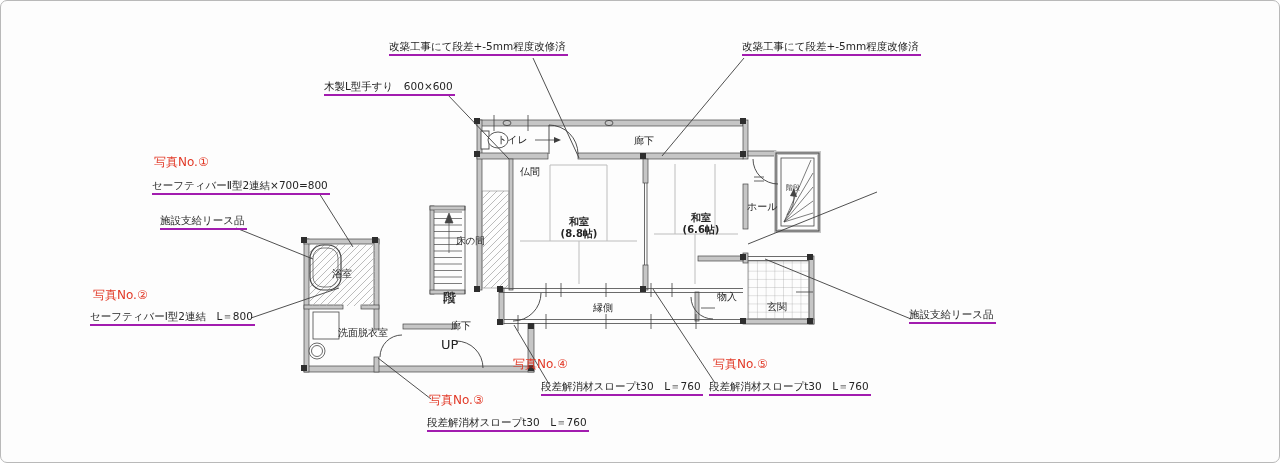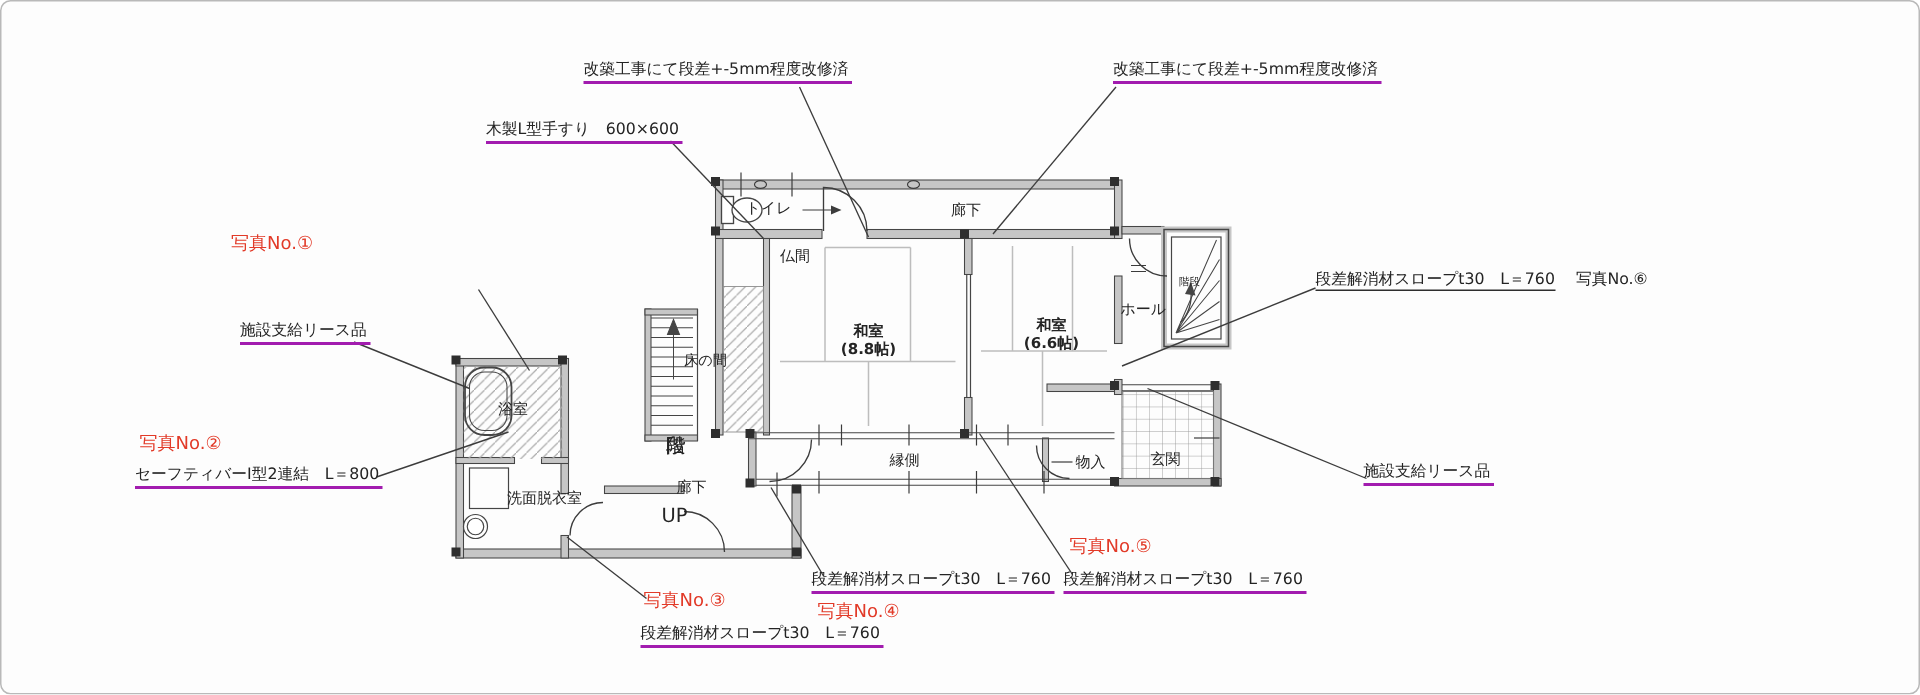--- a/index.html
+++ b/index.html
@@ -172,57 +172,55 @@
       <line x1="876" y1="191" x2="747" y2="243"></line>
       <line x1="910" y1="318" x2="764" y2="258"></line>
     </g>
   </svg>
 
   <div class="ann" style="left:388px;top:40px;">改築工事にて段差+-5mm程度改修済</div>
   <div class="ann" style="left:741px;top:40px;">改築工事にて段差+-5mm程度改修済</div>
   <div class="ann" style="left:323px;top:80px;">木製L型手すり　600×600</div>
 
   <div class="photo" style="left:153px;top:155px;">写真No.①</div>
+  <div class="ann" style="left:151px;top:179px;">セーフティバーⅡ型2連結×700=800</div>
   <div class="ann" style="left:159px;top:214px;">施設支給リース品</div>
 
   <div class="photo" style="left:92px;top:288px;">写真No.②</div>
   <div class="ann" style="left:89px;top:310px;">セーフティバーⅠ型2連結　L＝800</div>
 
   <div class="photo" style="left:428px;top:393px;">写真No.③</div>
   <div class="ann" style="left:426px;top:416px;">段差解消材スロープt30　L＝760</div>
 
-  <div class="photo" style="left:544px;top:357px;margin-top:43px;">写真No.④</div>
+  <div class="photo" style="left:512px;top:357px;">写真No.④</div>
   <div class="ann" style="left:540px;top:380px;">段差解消材スロープt30　L＝760</div>
 
   <div class="photo" style="left:712px;top:357px;">写真No.⑤</div>
   <div class="ann" style="left:708px;top:380px;">段差解消材スロープt30　L＝760</div>
 
-  <div class="annwrap" style="left:876px;top:180px;">
-    <span class="u">段差解消材スロープt30　L＝760</span><span class="g"></span><span>写真No.⑥</span>
-  </div>
   <div class="ann" style="left:908px;top:308px;">施設支給リース品</div>
 
   <div class="lbl" style="left:496px;top:133px;">トイレ</div>
   <div class="lbl" style="left:633px;top:134px;">廊下</div>
   <div class="lbl" style="left:483px;top:165px;margin-left:36px;">仏間</div>
   <div class="lbl" style="left:455px;top:235px;font-size:9.5px;">床の間</div>
 
   <div class="lbl ctr" style="left:548px;top:215px;width:60px;">
     <div>和室</div>
     <div>(8.8帖)</div>
   </div>
   <div class="lbl ctr" style="left:670px;top:211px;width:60px;">
     <div>和室</div>
     <div>(6.6帖)</div>
   </div>
 
   <div class="lbl" style="left:746px;top:200px;">ホール</div>
   <div class="lbl tiny" style="left:785px;top:183px;">階段</div>
   <div class="lbl" style="left:766px;top:300px;">玄関</div>
-  <div class="lbl" style="left:716px;top:302px;">物入</div>
+  <div class="lbl" style="left:716px;top:290px;">物入</div>
   <div class="lbl" style="left:592px;top:301px;">縁側</div>
   <div class="lbl" style="left:450px;top:319px;">廊下</div>
   <div class="lbl small" style="left:440px;top:292px;">UP</div>
   <div class="lbl small vert" style="left:440px;top:234px;">階段</div>
   <div class="lbl" style="left:331px;top:267px;">浴室</div>
   <div class="lbl" style="left:317px;top:326px;margin-left:20px;">洗面脱衣室</div>
 
 </div>
 
 </body></html>

